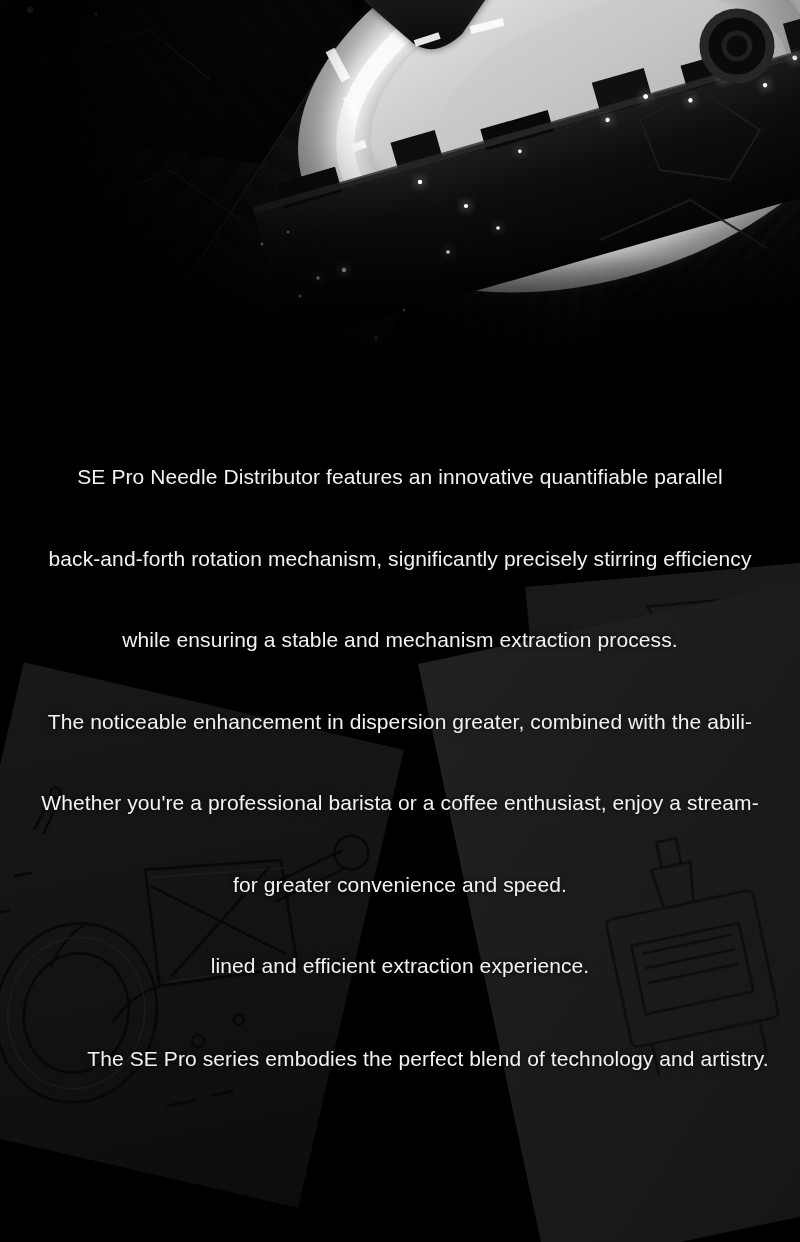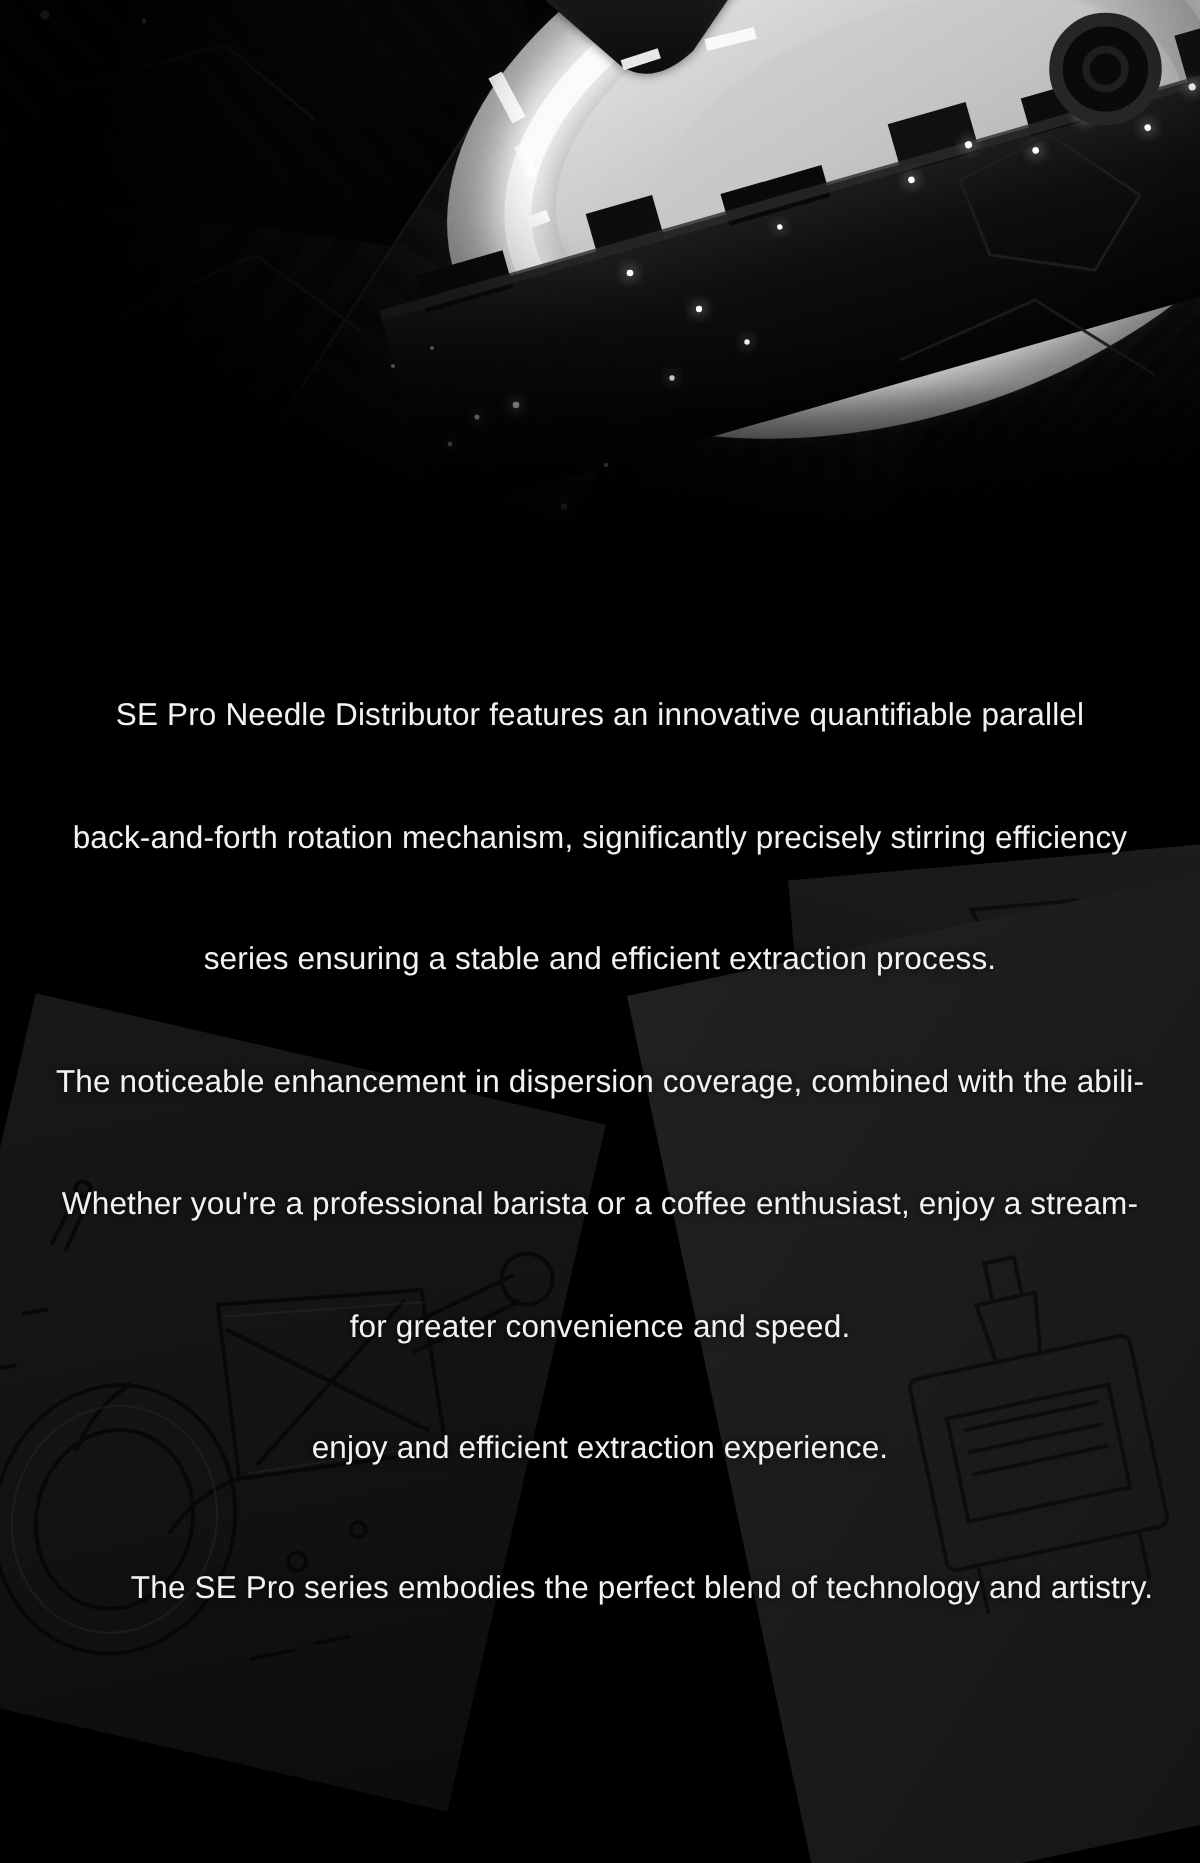--- a/index.html
+++ b/index.html
@@ -285,24 +285,24 @@
       <g fill="none" stroke="#2b2b2b" stroke-width="1.3" opacity="0.5">
         <ellipse cx="558" cy="440" rx="98" ry="50" transform="rotate(-10 558 440)"></ellipse>
         <path d="M512,214 L620,188"></path>
       </g>
     </svg>
   </div>
 
   <div class="copy copy-intro">
     <p class="copy-line">SE Pro Needle Distributor features an innovative quantifiable parallel</p>
     <p class="copy-line">back-and-forth rotation mechanism, significantly precisely stirring efficiency</p>
-    <p class="copy-line">series ensuring a stable and efficient extraction process.</p>
-    <p class="copy-line">The noticeable enhancement in dispersion coverage, combined with the abili-</p>
+    <p class="copy-line">while ensuring a stable and mechanism extraction process.</p>
+    <p class="copy-line">The noticeable enhancement in dispersion greater, combined with the abili-</p>
     <p class="copy-line">Whether you're a professional barista or a coffee enthusiast, enjoy a stream-</p>
     <p class="copy-line">for greater convenience and speed.</p>
-    <p class="copy-line">enjoy and efficient extraction experience.</p>
+    <p class="copy-line">lined and efficient extraction experience.</p>
   </div>
 
   <div class="copy copy-series">
     <p class="copy-line">The SE Pro series embodies the perfect blend of technology and artistry.</p>
   </div>
 
 </div>
 
 </body></html>

